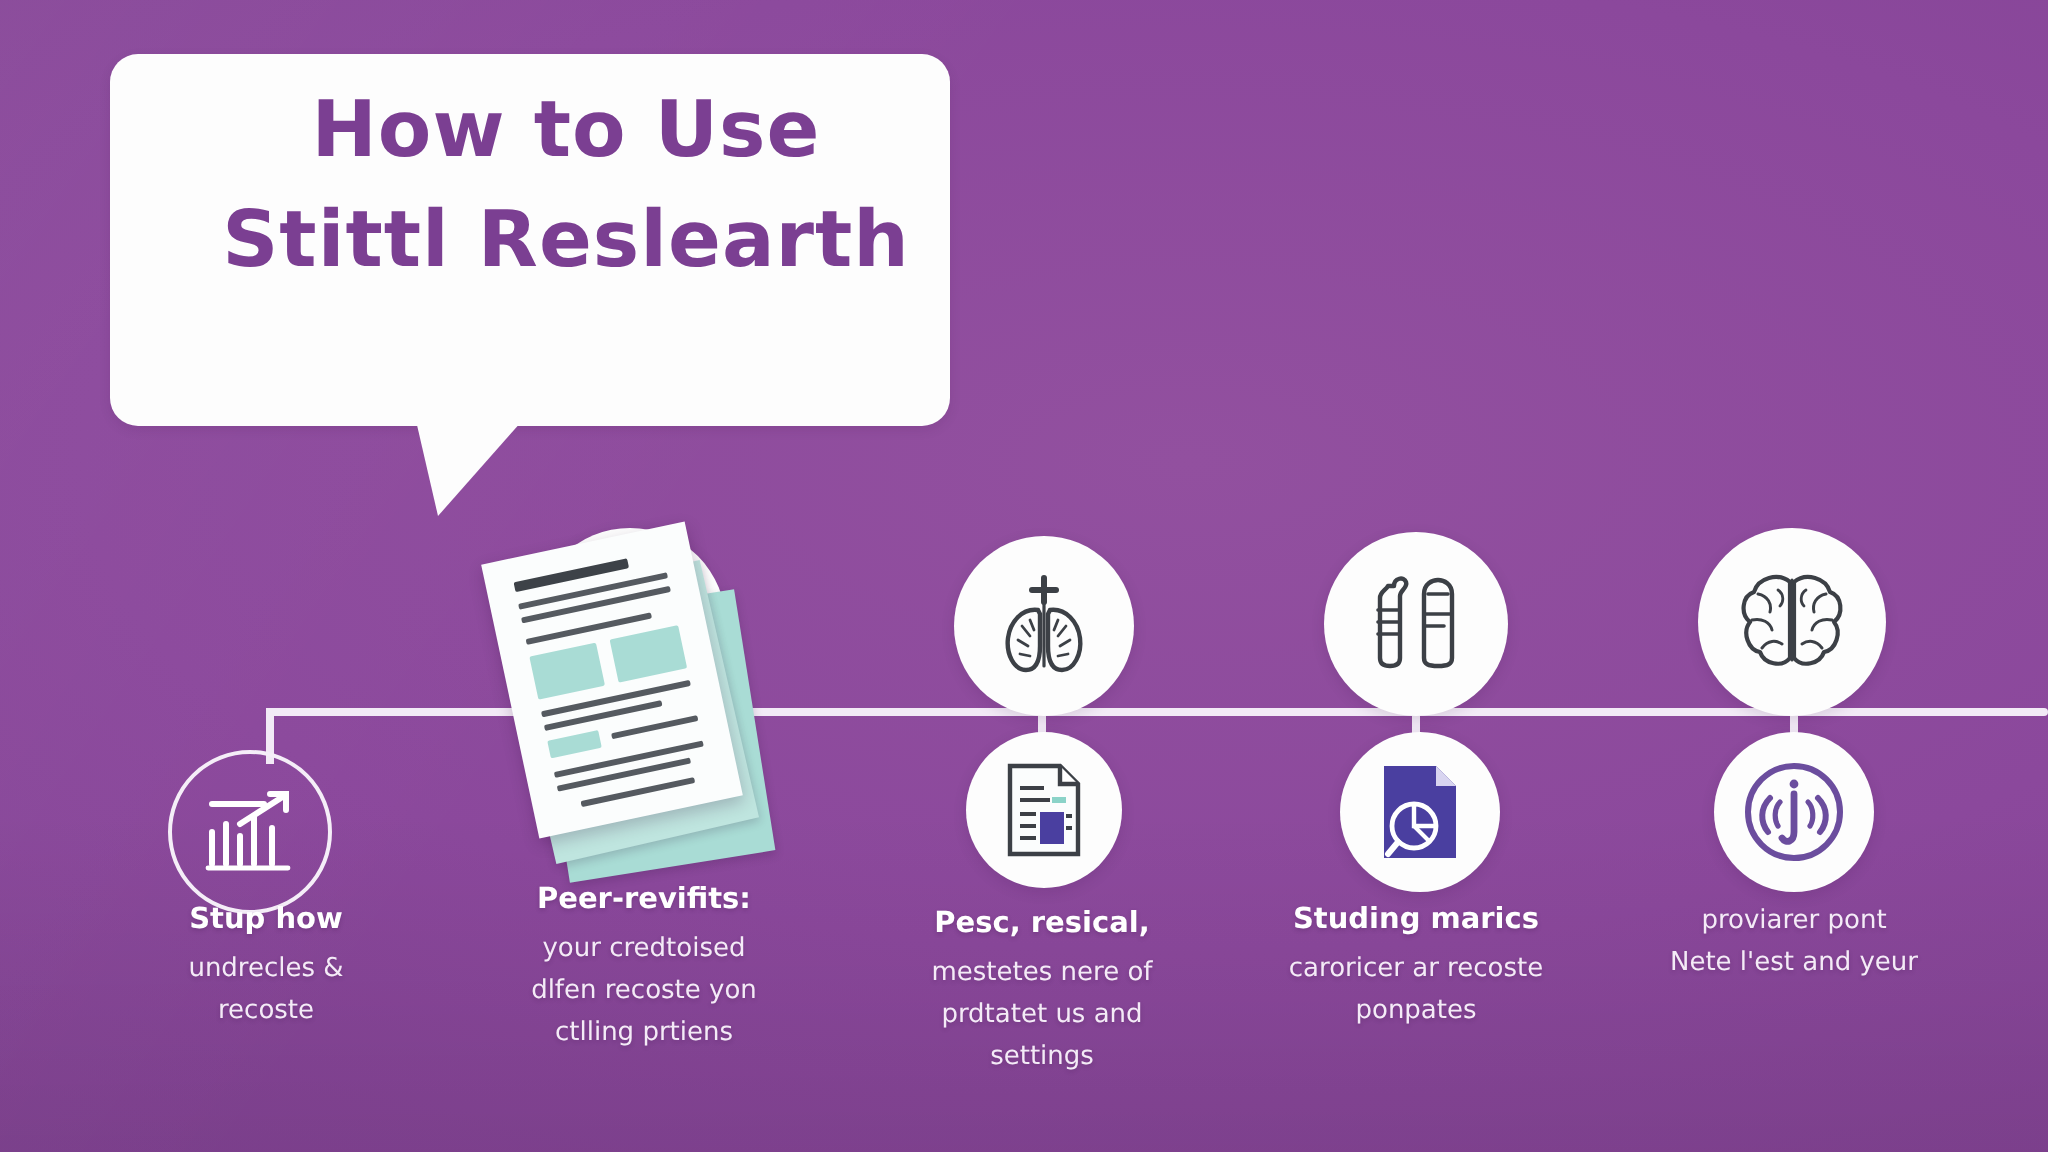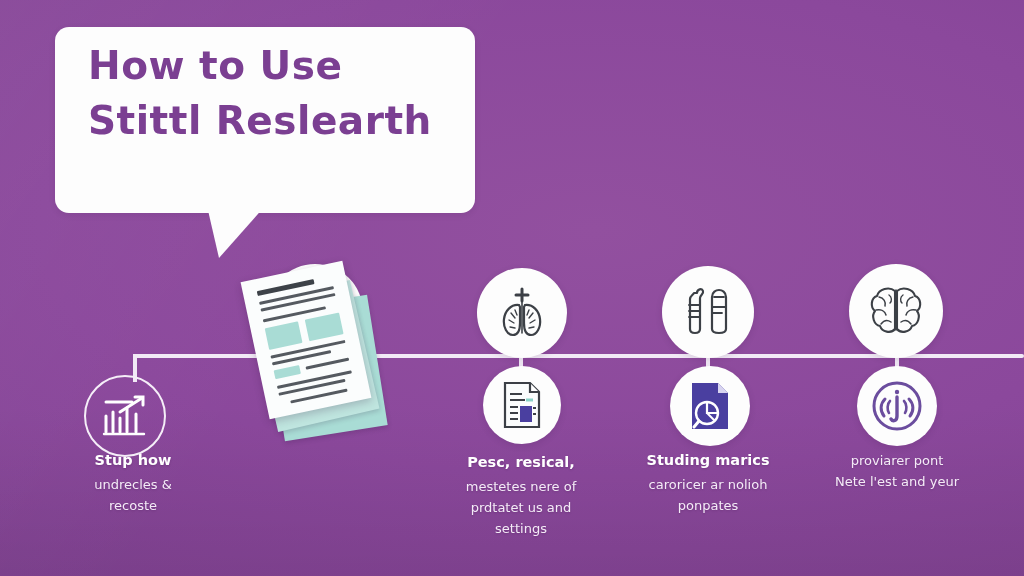--- a/index.html
+++ b/index.html
@@ -55,21 +55,21 @@
     position: absolute;
     left: 88px;
     top: 38px;
     width: 390px;
     color: #7b3f92;
     font-weight: bold;
     font-size: 39px;
     line-height: 1.42;
     letter-spacing: 0.5px;
   }
-  #bubble-title .tline { display: block; white-space: nowrap; }
+  #bubble-title .tline { display: block; white-space: nowrap; text-align: center; }
 
   
   #timeline-line {
     position: absolute;
     left: 133px;
     top: 354px;
     width: 891px;
     height: 4px;
     background: #f2eaf6;
     border-radius: 2px;
@@ -216,20 +216,26 @@
         <div class="pline" style="left:14px; top:78px; width:76px; height:2.5px;"></div>
         <div class="pline" style="left:14px; top:85px; width:60px; height:2.5px;"></div>
         <div class="pblock" style="left:14px; top:93px; width:26px; height:9px;"></div>
         <div class="pline" style="left:46px; top:96px; width:44px; height:2.5px;"></div>
         <div class="pline" style="left:14px; top:109px; width:76px; height:2.5px;"></div>
         <div class="pline" style="left:14px; top:116px; width:68px; height:2.5px;"></div>
         <div class="pline" style="left:24px; top:126px; width:58px; height:2.5px;"></div>
       </div>
     </div>
 
+    <div class="caption" style="top:190px;">
+      <span class="cap-head">Peer-revifits:</span>
+      <span class="cap-body">your credtoised</span>
+      <span class="cap-body">dlfen recoste yon</span>
+      <span class="cap-body">ctlling prtiens</span>
+    </div>
   </div>
 
   <div class="col" style="left:421px;">
 
     <div class="circle filled" style="left:56px; top:18px; width:90px; height:90px;">
       <span>
         <svg class="icon-svg" width="54" height="56" viewBox="0 0 54 56" fill="none" stroke="#3c4046" stroke-width="2.2" stroke-linecap="round">
           <path d="M27 4 L27 16" stroke-width="3"></path>
           <path d="M21 10 L33 10" stroke-width="3"></path>
           <path d="M24 20 C16 19 10 26 9 34 C8 42 12 50 18 50 C23 50 25 45 25 38 L25 22 Z"></path>
@@ -283,21 +289,21 @@
           <path d="M31 3 L31 13 L41 13 Z" fill="#d8d4f0"></path>
           <circle cx="20" cy="33" r="11" fill="none" stroke="#ffffff" stroke-width="2.4"></circle>
           <path d="M20 22 L20 33 L31 33" stroke="#ffffff" stroke-width="2.2" fill="none"></path>
           <path d="M20 33 L28 41" stroke="#ffffff" stroke-width="2"></path>
           <path d="M12 41 L7 47" stroke="#ffffff" stroke-width="3" stroke-linecap="round"></path>
         </svg>
       </span>
     </div>
     <div class="caption" style="top:200px;">
       <span class="cap-head">Studing marics</span>
-      <span class="cap-body">caroricer ar nolioh</span>
+      <span class="cap-body">caroricer ar recoste</span>
       <span class="cap-body">ponpates</span>
     </div>
   </div>
 
   <div class="col" style="left:797px;">
 
     <div class="circle filled" style="left:52px; top:14px; width:94px; height:94px;">
       <span>
         <svg class="icon-svg" width="58" height="54" viewBox="0 0 58 54" fill="none" stroke="#3c4046" stroke-width="2.1" stroke-linecap="round" stroke-linejoin="round">
           <path d="M28 7 C22 2 12 5 10 12 C4 14 3 23 8 27 C4 32 7 41 13 42 C15 48 24 50 28 45 Z"></path>

